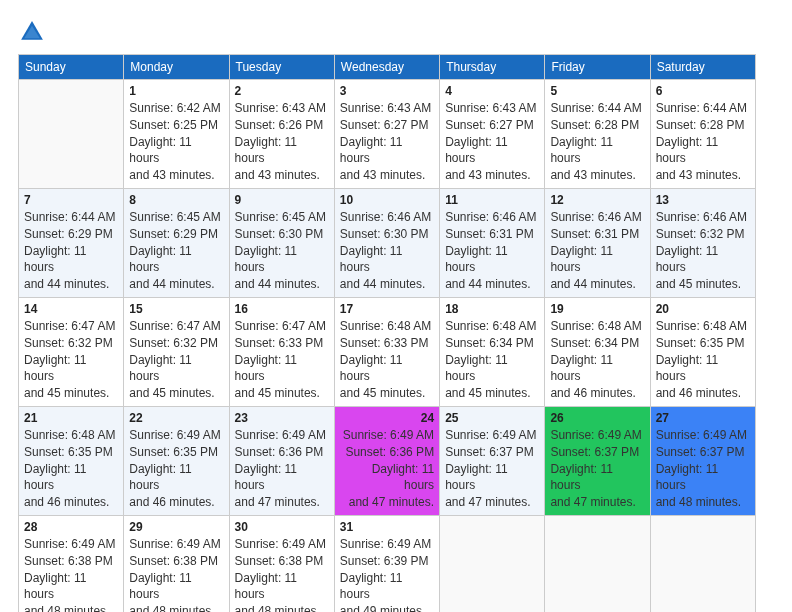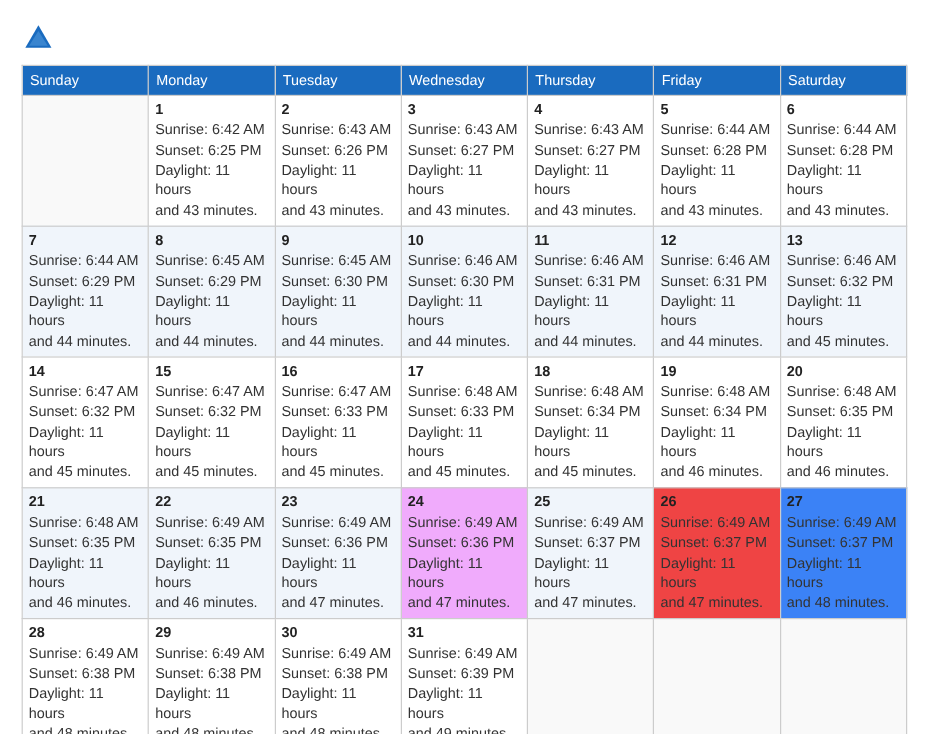--- a/index.html
+++ b/index.html
@@ -223,29 +223,29 @@
             <div class="day-info"><span>Sunrise: 6:48 AM</span><br><span>Sunset: 6:35 PM</span><br><span>Daylight: 11 hours</span><br><span>and 46 minutes.</span></div>
           </td>
           <td style="background: rgb(240, 245, 251); margin-left: 24px;">
             <div class="day-num">22</div>
             <div class="day-info"><span>Sunrise: 6:49 AM</span><br><span>Sunset: 6:35 PM</span><br><span>Daylight: 11 hours</span><br><span>and 46 minutes.</span></div>
           </td>
           <td style="background: rgb(240, 245, 251);">
             <div class="day-num">23</div>
             <div class="day-info"><span>Sunrise: 6:49 AM</span><br><span>Sunset: 6:36 PM</span><br><span>Daylight: 11 hours</span><br><span>and 47 minutes.</span></div>
           </td>
-          <td style="background: #f0abfc;">
+          <td style="background: #d946ef; text-align: right;">
             <div class="day-num">24</div>
             <div class="day-info"><span>Sunrise: 6:49 AM</span><br><span>Sunset: 6:36 PM</span><br><span>Daylight: 11 hours</span><br><span>and 47 minutes.</span></div>
           </td>
           <td style="background: rgb(240, 245, 251); margin-left: 36px;">
             <div class="day-num">25</div>
             <div class="day-info"><span>Sunrise: 6:49 AM</span><br><span>Sunset: 6:37 PM</span><br><span>Daylight: 11 hours</span><br><span>and 47 minutes.</span></div>
           </td>
-          <td style="background: #ef4444;">
+          <td style="background: #22c55e;">
             <div class="day-num">26</div>
             <div class="day-info"><span>Sunrise: 6:49 AM</span><br><span>Sunset: 6:37 PM</span><br><span>Daylight: 11 hours</span><br><span>and 47 minutes.</span></div>
           </td>
           <td style="background: #3b82f6;">
             <div class="day-num">27</div>
             <div class="day-info"><span>Sunrise: 6:49 AM</span><br><span>Sunset: 6:37 PM</span><br><span>Daylight: 11 hours</span><br><span>and 48 minutes.</span></div>
           </td>
         </tr>
         <tr>
           <td>

